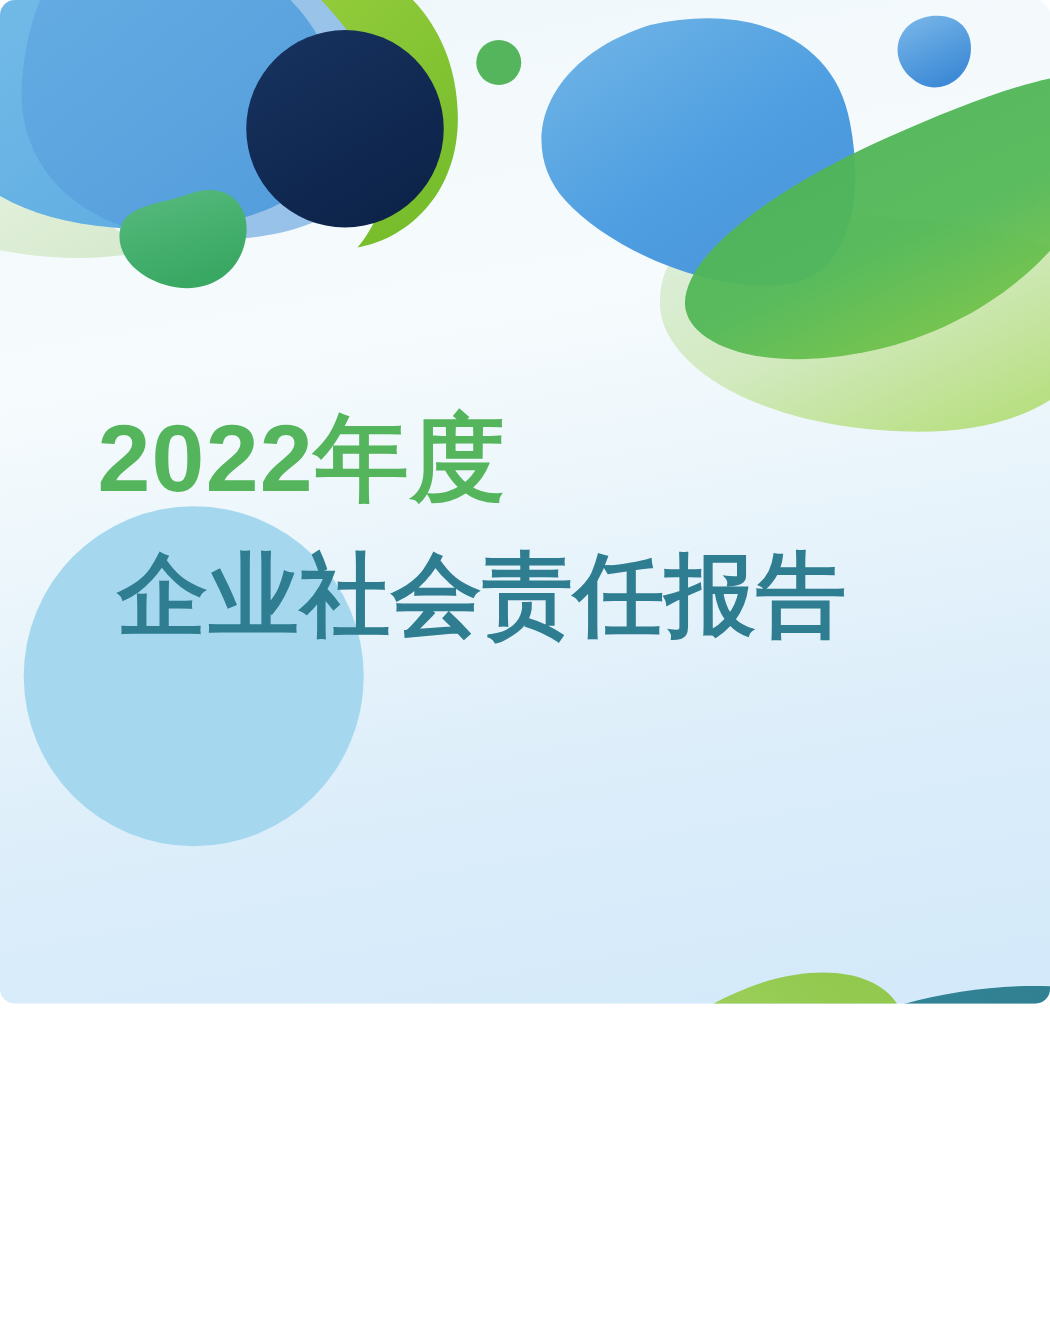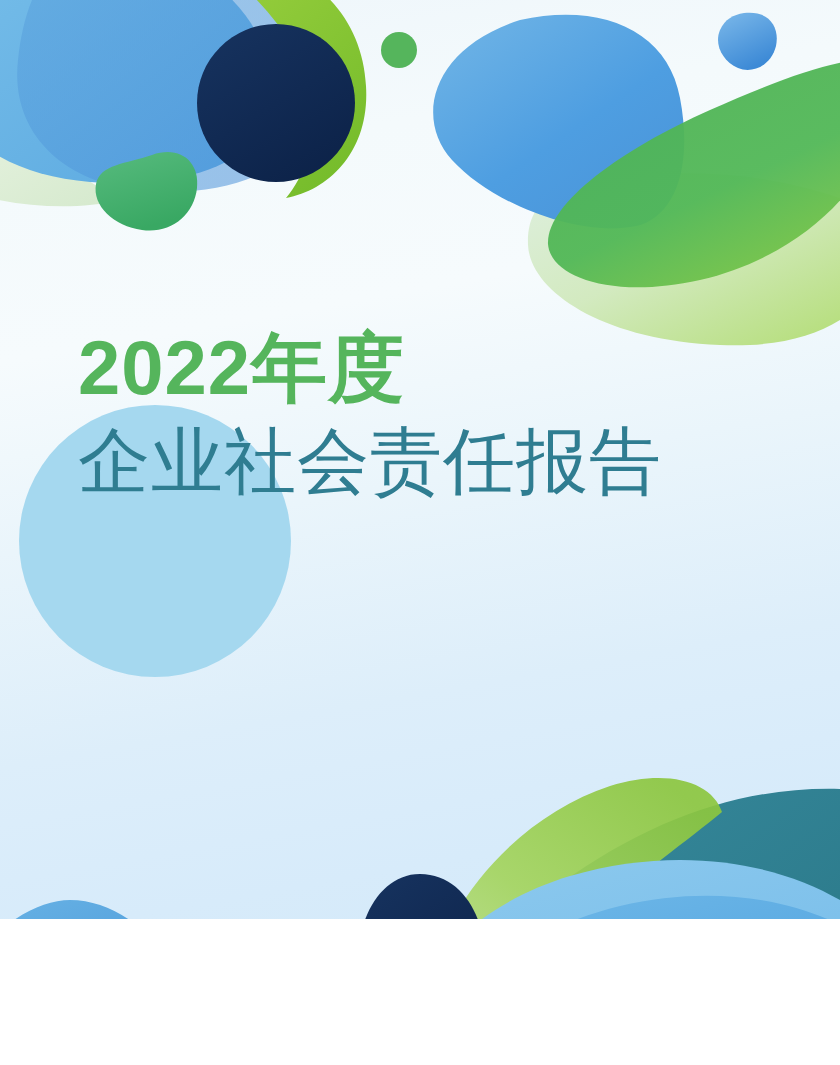--- a/index.html
+++ b/index.html
@@ -3,24 +3,25 @@
 <meta charset="utf-8">
 <style>
   html, body {
     margin: 0;
     padding: 0;
     background: #ffffff;
   }
   #cover {
     position: relative;
     width: 840px;
-    height: 919px;
+    height: 803px;
     overflow: hidden;
     font-family: "Liberation Sans", "DejaVu Sans", sans-serif;
     background: linear-gradient(170deg, #eef6fb 0%, #f4fafc 18%, #f6fbfd 34%, #eaf5fb 52%, #ddeefa 72%, #d7ebfa 88%, #d3e9f9 100%);
+    border-radius: 12px;
   }
   #cover svg.art {
     position: absolute;
     top: 0; left: 0;
     width: 840px;
     height: 1065px;
     display: block;
   }
   .title-block {
     position: absolute;
@@ -33,24 +34,24 @@
     font-size: 76px;
     line-height: 86px;
     font-weight: bold;
     letter-spacing: 1px;
     white-space: nowrap;
     margin: 0;
   }
   .title-main {
     font-size: 72px;
     line-height: 84px;
-    font-weight: normal;
+    font-weight: bold;
     letter-spacing: 1px;
     white-space: nowrap;
-    margin: 0;
+    margin: 16px;
     padding-top: 8px;
   }
 </style>
 </head>
 <body>
 
 <div id="cover">
 
   <svg class="art" viewBox="0 0 840 1065" preserveAspectRatio="none" xmlns="http://www.w3.org/2000/svg">
     <defs>

